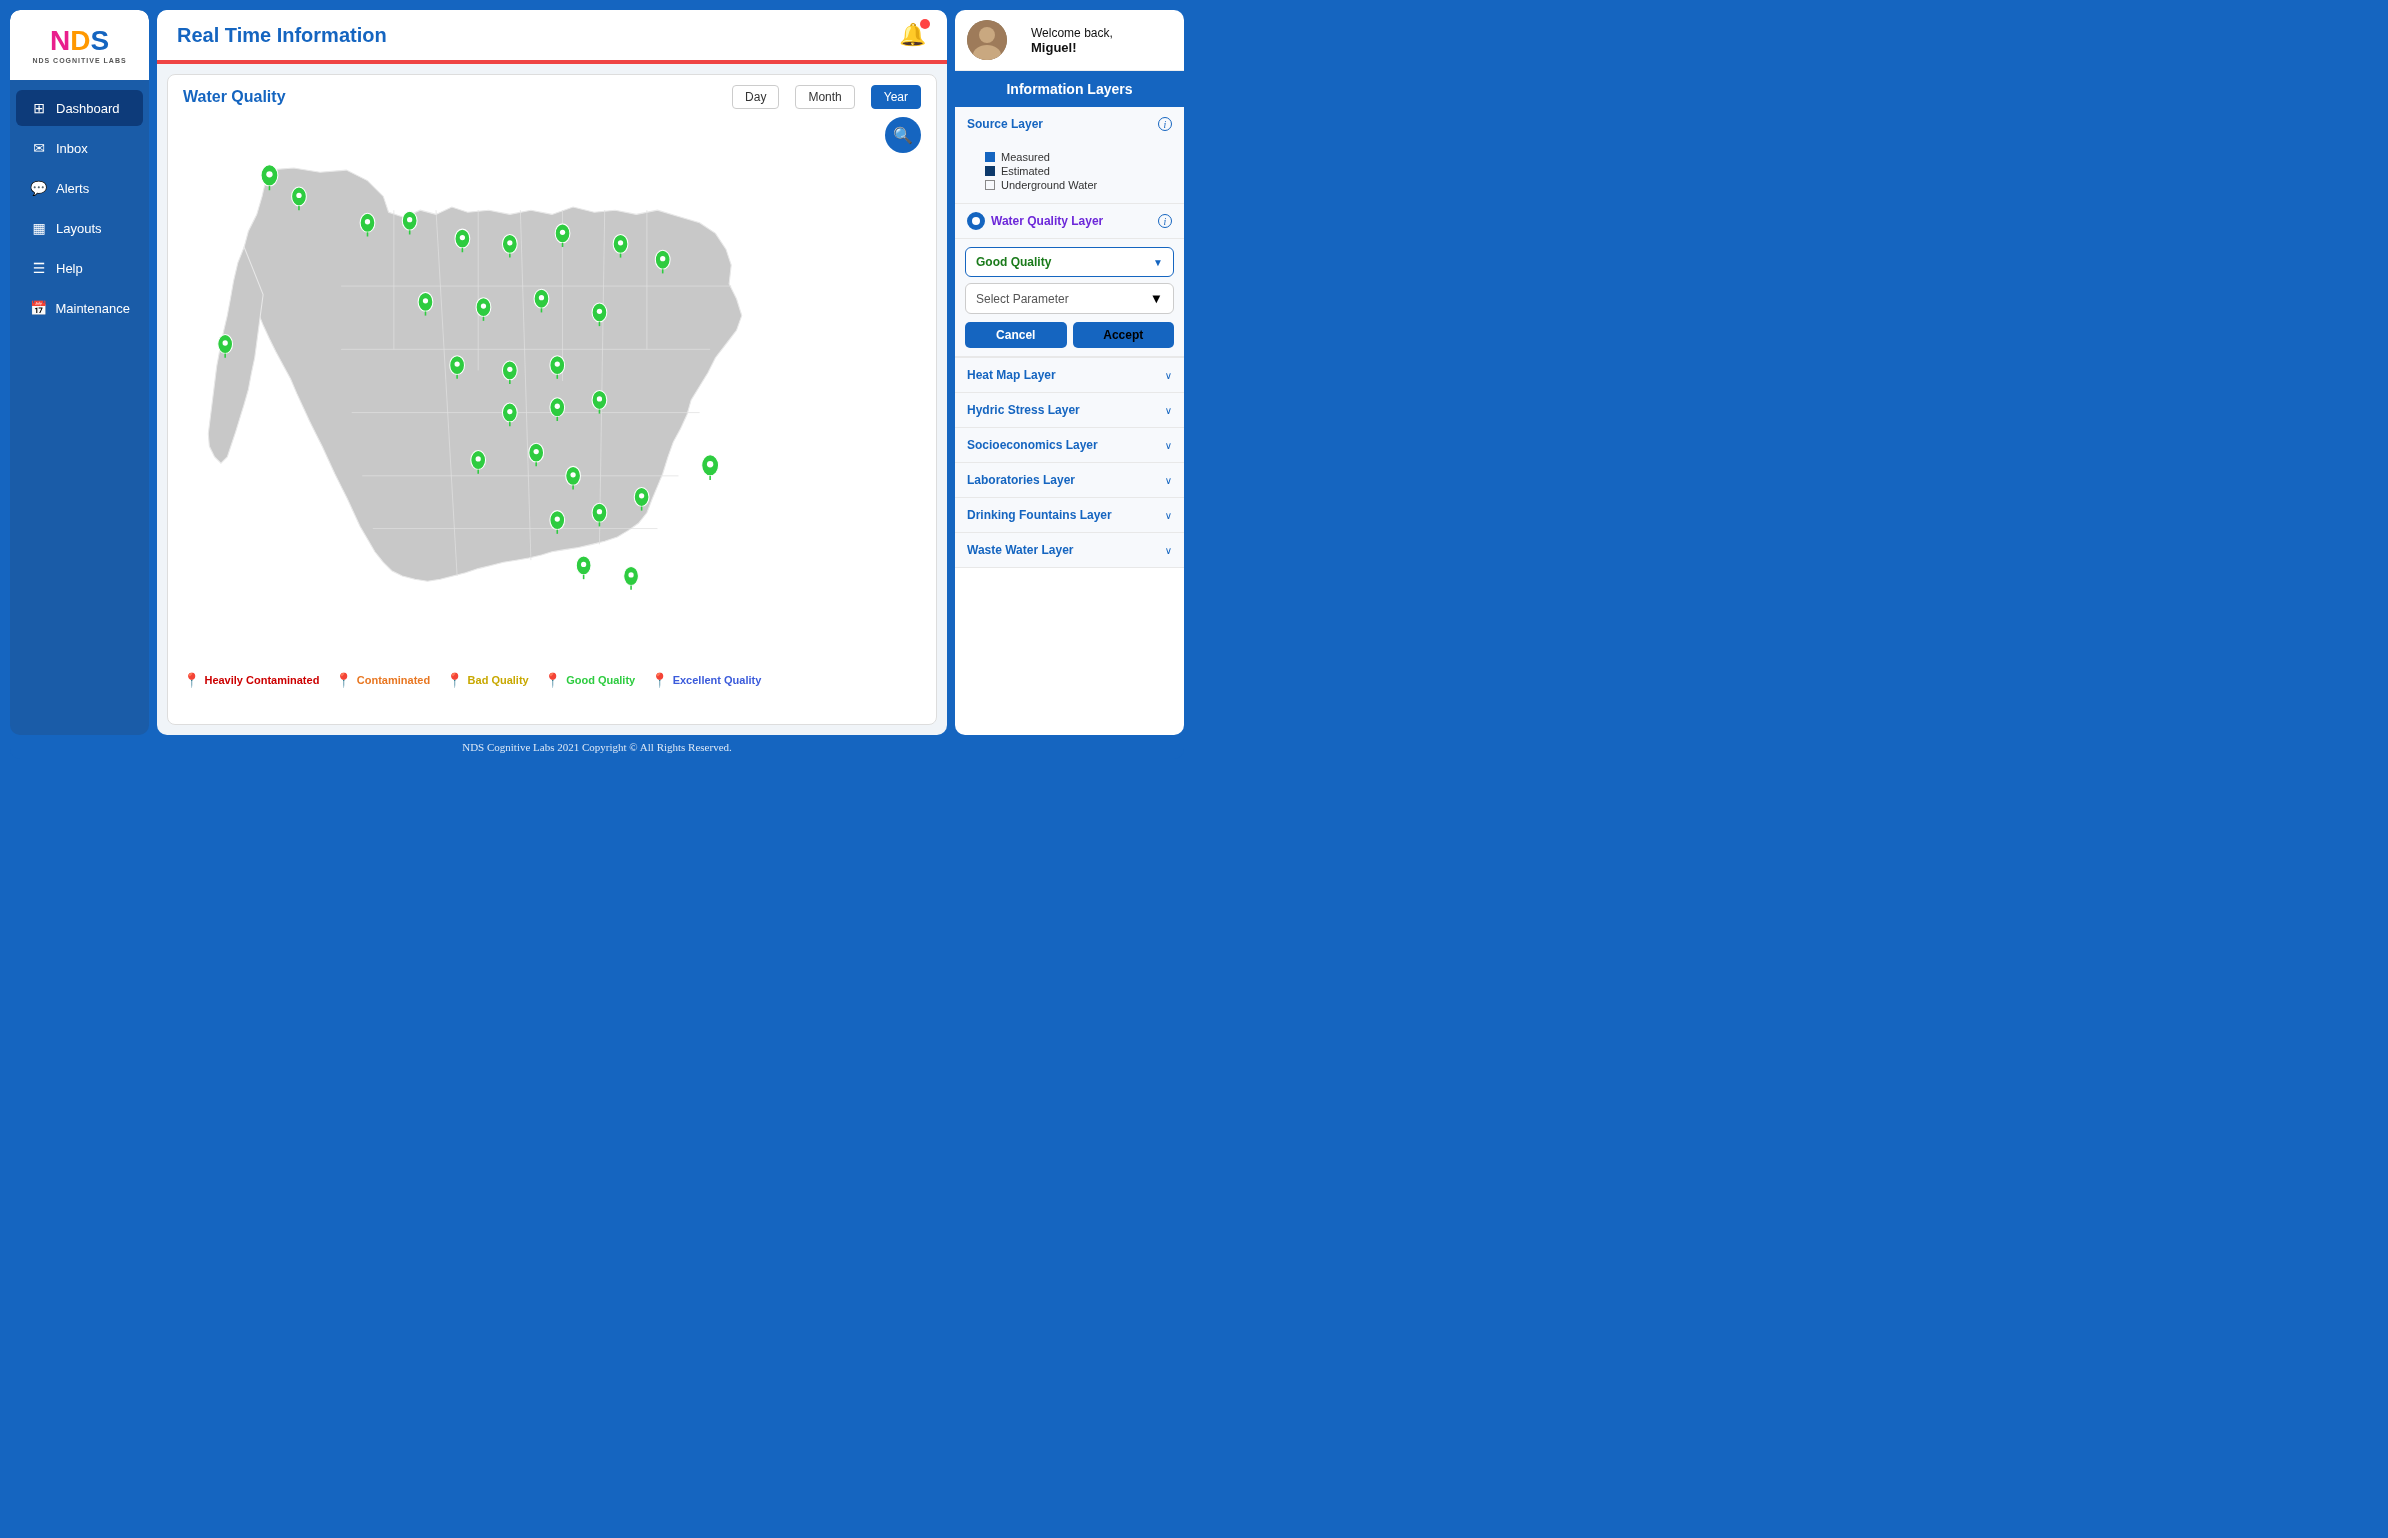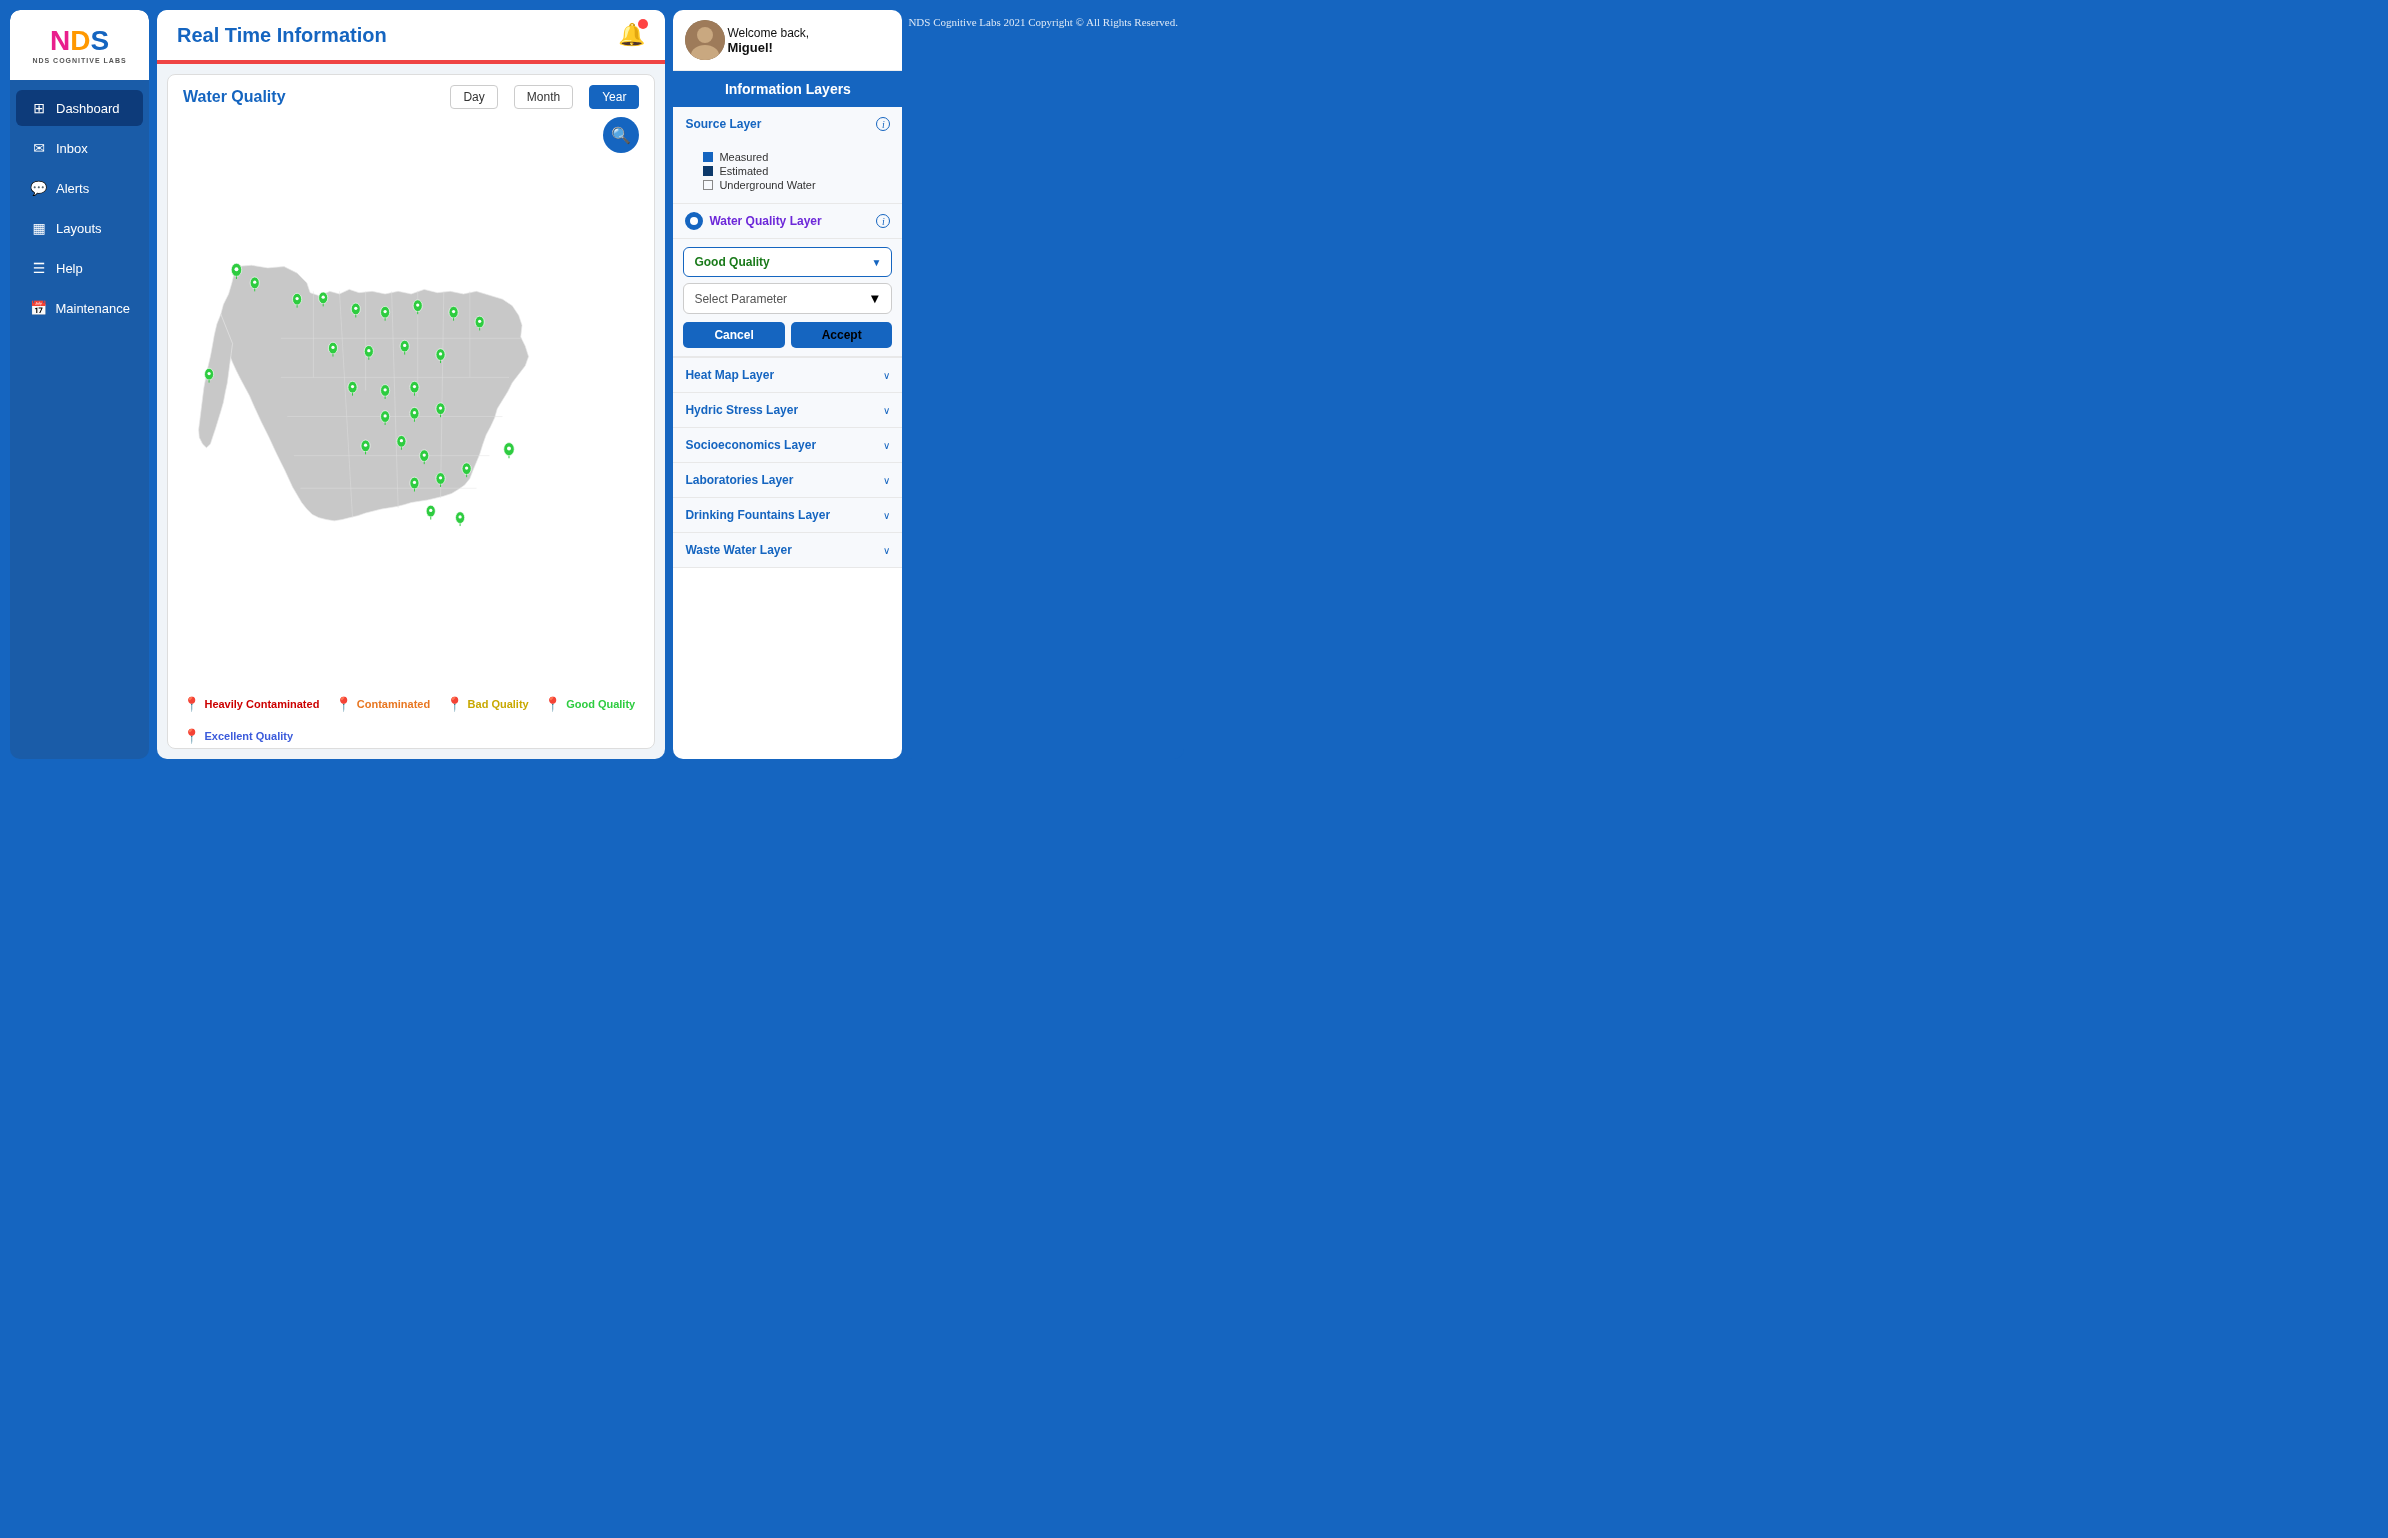--- a/index.html
+++ b/index.html
@@ -5,20 +5,21 @@
     * { box-sizing: border-box; margin: 0; padding: 0; }
     body {
       background: #1565C0;
       font-family: 'Segoe UI', Arial, sans-serif;
       width: 1194px;
       height: 769px;
       overflow: hidden;
     }
     .app-container {
       display: flex;
+      flex-direction: column;
       height: 100%;
       padding: 10px;
       gap: 0;
     }
     .main-row {
       display: flex;
       flex: 1;
       gap: 8px;
       overflow: hidden;
     }
@@ -215,21 +216,21 @@
       flex-direction: column;
       gap: 0;
       flex-shrink: 0;
     }
     .user-header {
       background: white;
       border-radius: 10px 10px 0 0;
       padding: 10px 12px;
       display: flex;
       align-items: center;
-      gap: 2px;
+      gap: 24px;
       border-bottom: 1px solid #eee;
     }
     .avatar {
       width: 40px;
       height: 40px;
       border-radius: 50%;
       background: #8B7355;
       overflow: hidden;
       flex-shrink: 0;
       display: flex;

